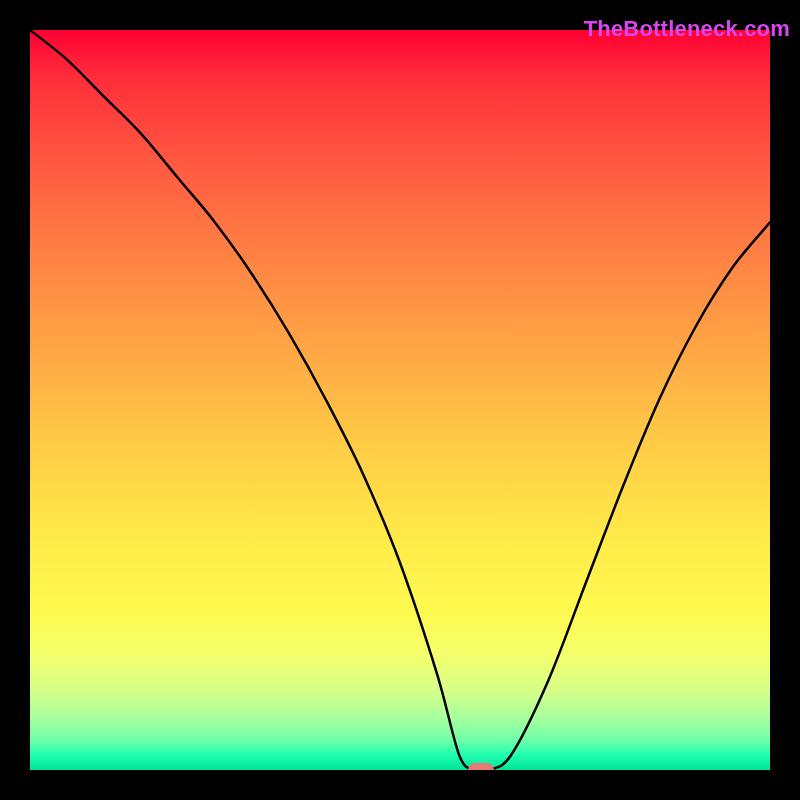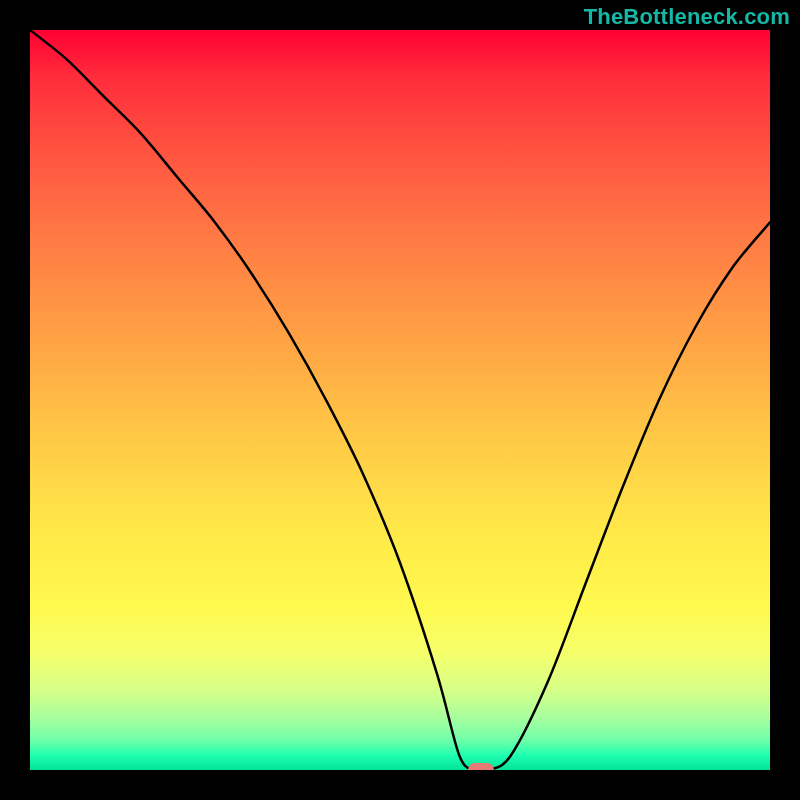--- a/index.html
+++ b/index.html
@@ -12,23 +12,23 @@
     font-family: Arial, Helvetica, sans-serif;
   }
   .frame {
     position: relative;
     width: 800px;
     height: 800px;
     background: #000;
   }
   .watermark {
     position: absolute;
-    top: 4px;
+    top: 16px;
     right: 10px;
-    color: #14b8a6;
+    color: #d946ef;
     font-size: 22px;
     font-weight: 600;
     letter-spacing: 0.2px;
     z-index: 5;
   }
   .plot-area {
     position: absolute;
     left: 30px;
     top: 30px;
     width: 740px;

